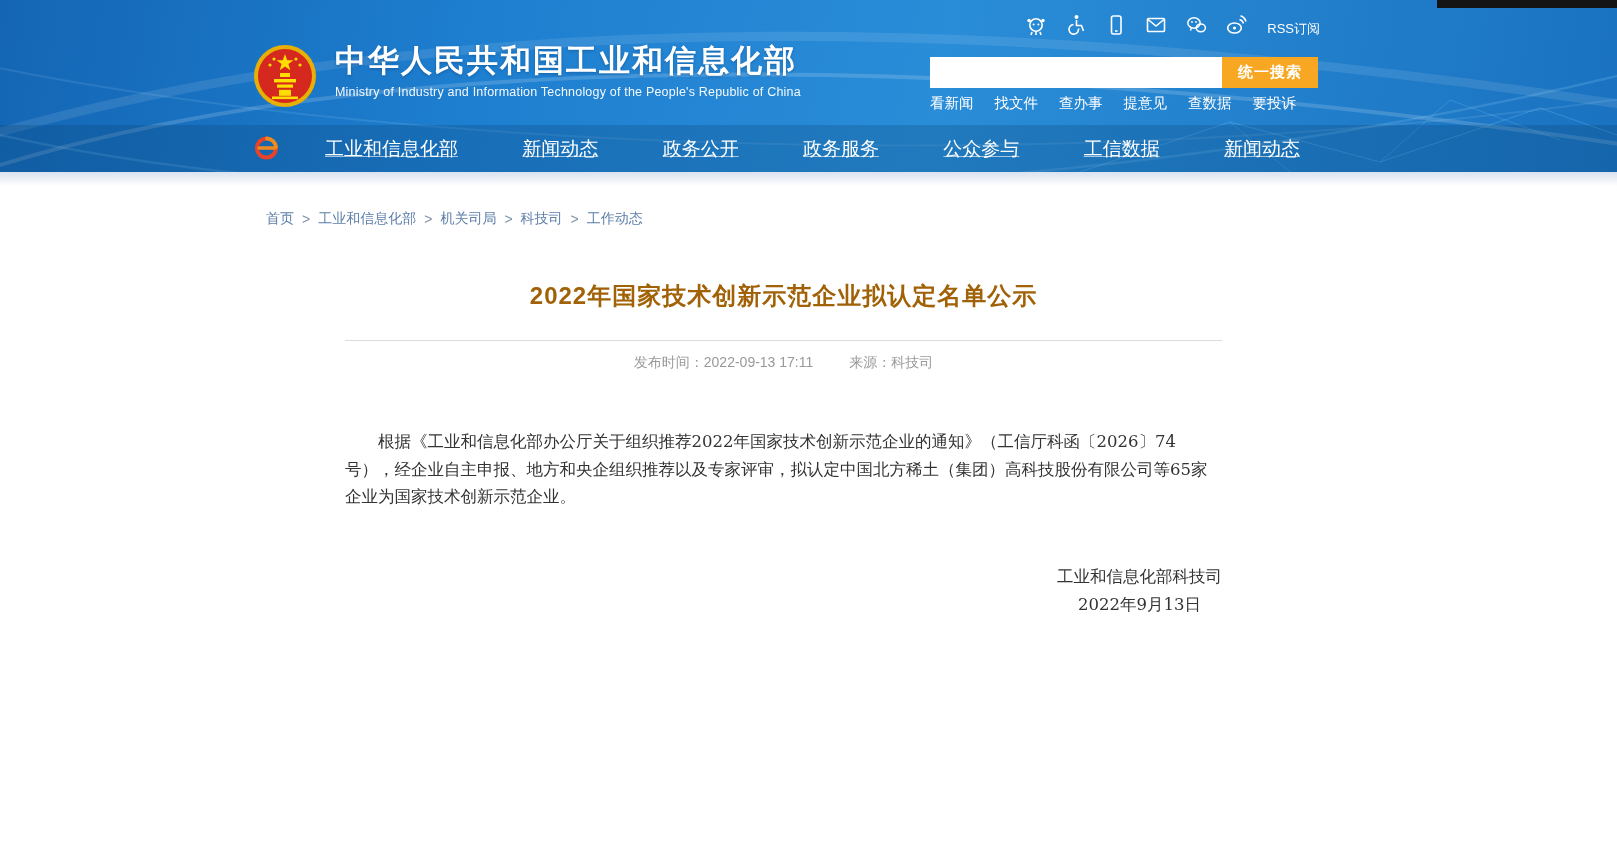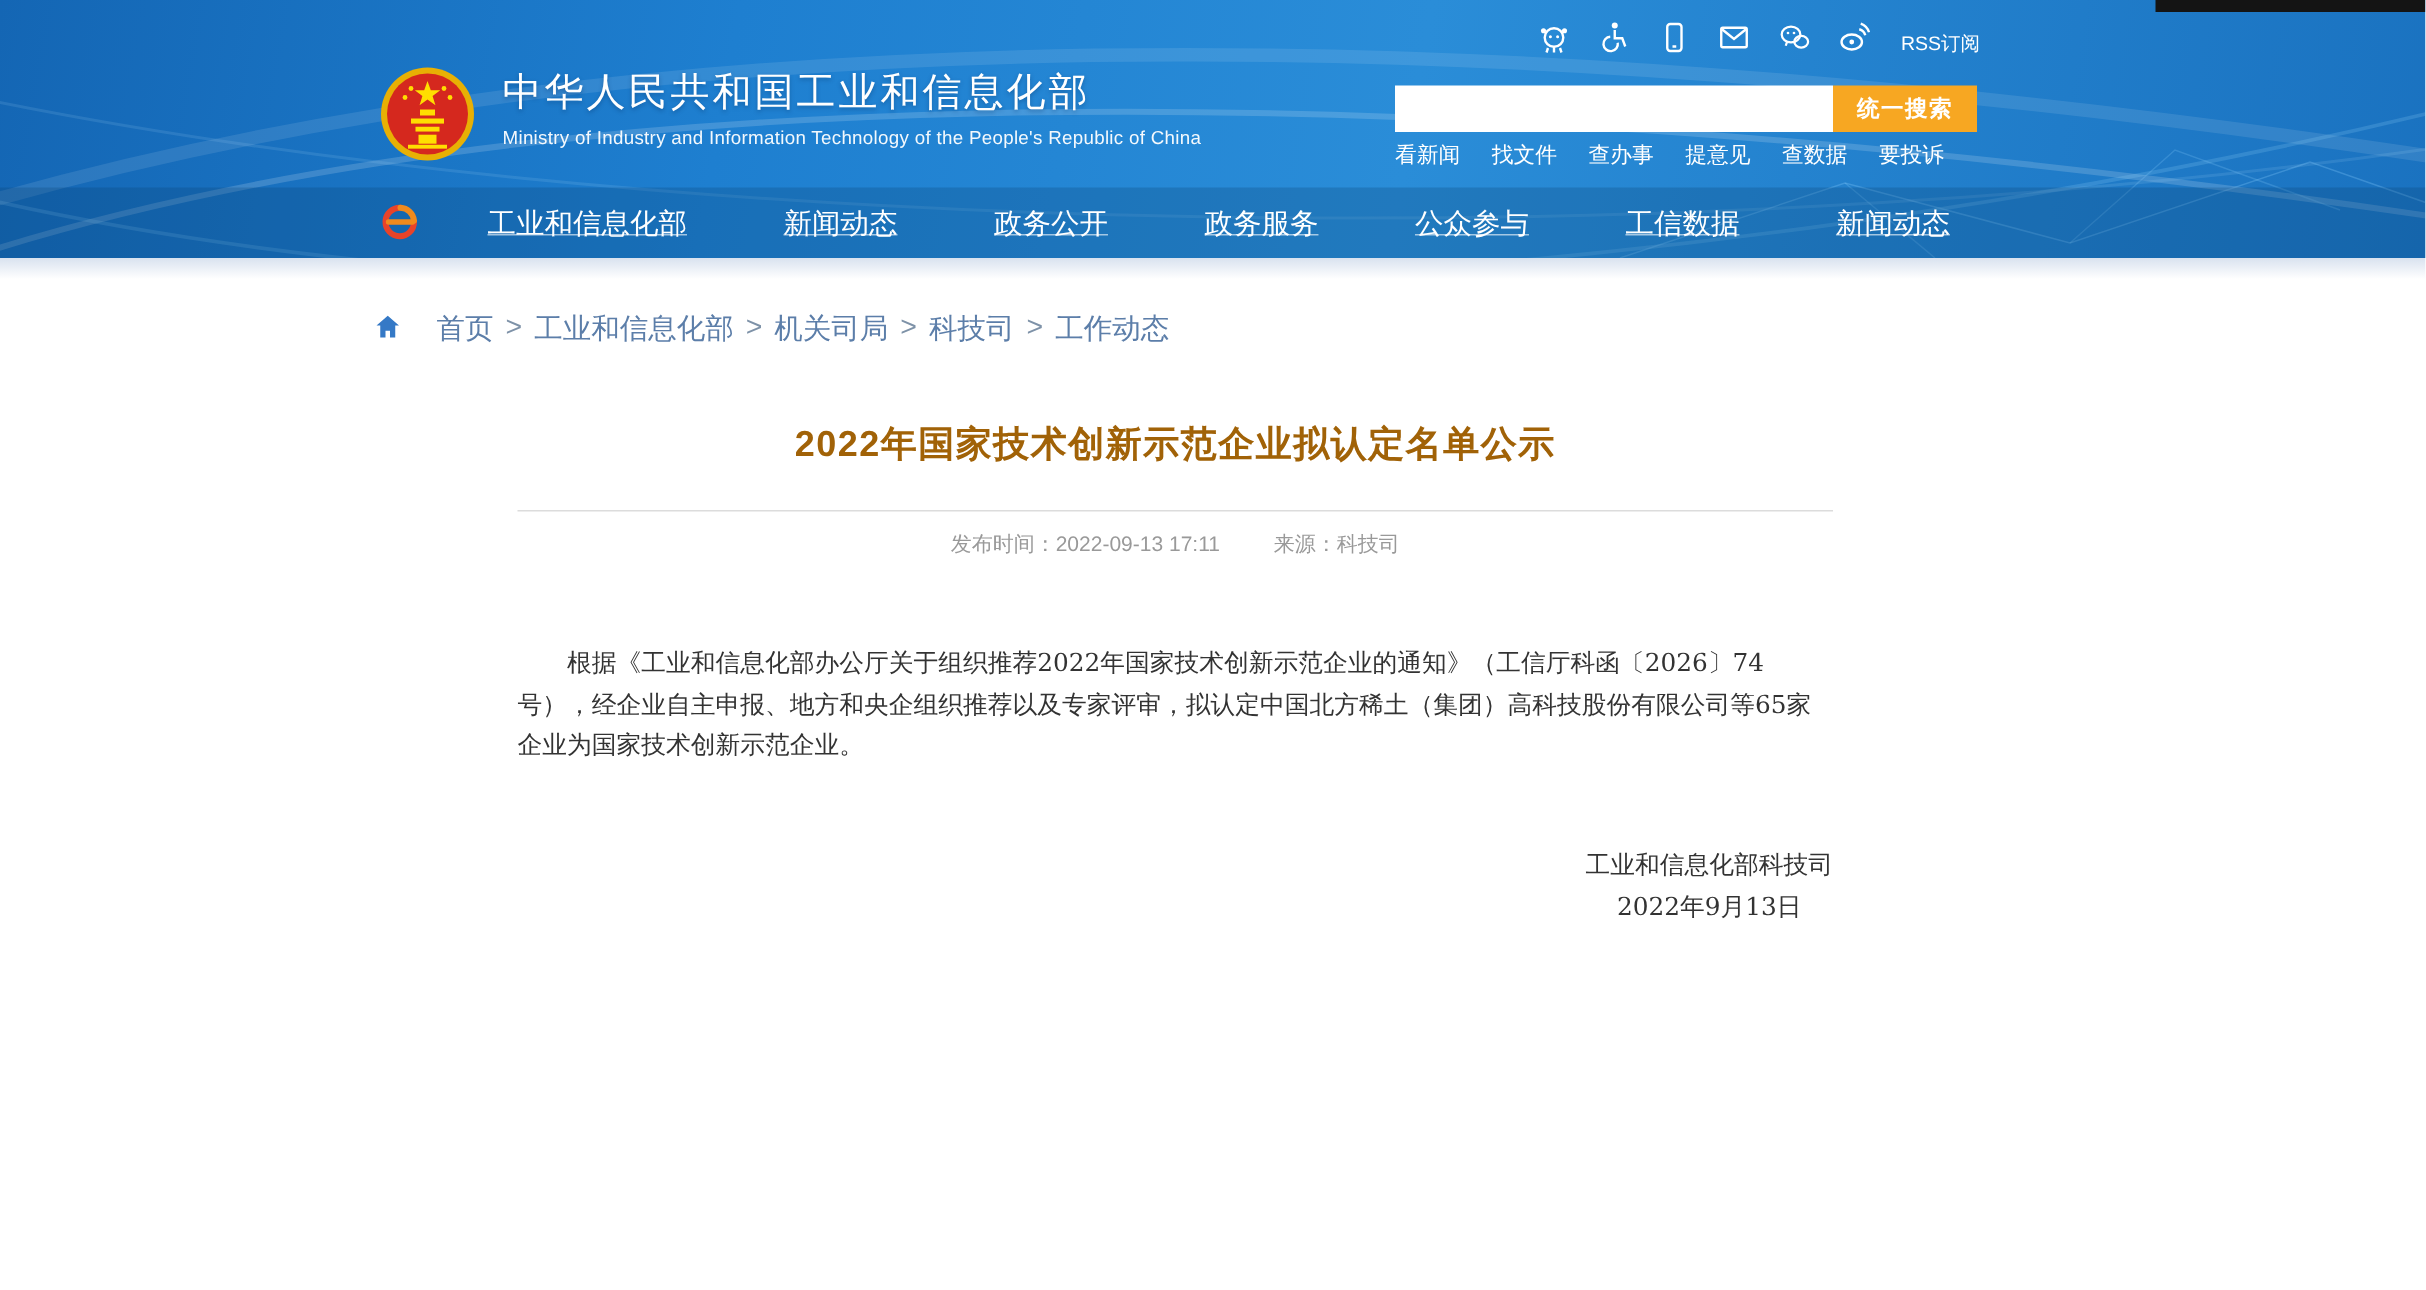--- a/index.html
+++ b/index.html
@@ -8,21 +8,21 @@
 
   
   .header { position:relative; width:1617px; height:172px;
             background:linear-gradient(100deg,#1466b4 0%,#1e7fd0 30%,#2a8dd8 58%,#1a72c0 100%);
             overflow:hidden; }
   .header svg.deco { position:absolute; left:0; top:0; pointer-events:none; }
   .win-artifact { position:absolute; top:0; right:0; width:180px; height:8px; background:#141414; }
 
   .brand { position:absolute; left:253px; top:44px; display:flex; align-items:flex-start; cursor:pointer; }
   .emblem { width:64px; height:64px; margin-right:18px; }
-  .site-title { color:#fff; font-size:26px; font-weight:normal; letter-spacing:2px;
+  .site-title { color:#fff; font-size:31px; font-weight:bold; letter-spacing:2px;
                 line-height:34px; text-shadow:0 1px 3px rgba(0,40,90,.35); }
   .site-sub { color:rgba(255,255,255,.95); font-size:12.5px; margin-top:7px; letter-spacing:.2px; }
 
   .utility-row { position:absolute; top:12px; right:297px; display:flex; align-items:flex-end; gap:14px; }
   .u-icon { width:26px; height:26px; display:inline-flex; align-items:center; justify-content:center; cursor:pointer; }
   .u-icon svg { width:24px; height:24px; }
   .rss { color:#fff; font-size:13px; text-decoration:none; margin-left:4px; cursor:pointer; }
 
   .search-row { position:absolute; top:57px; left:930px; display:flex; }
   .search-input { width:292px; height:31px; border:none; outline:none; padding:0 10px; font-size:14px; background:#fff; }
@@ -36,21 +36,21 @@
             background:rgba(9,62,110,.25); }
   .nav-logo { position:absolute; left:253px; top:9px; width:28px; height:28px; }
   .nav-list { position:absolute; left:325px; top:0; width:975px; height:47px;
               display:flex; justify-content:space-between; align-items:center; }
   .nav-list a { color:#fff; font-size:19px; text-decoration:underline;
                 text-decoration-color:rgba(255,255,255,.6); cursor:pointer; white-space:nowrap; }
 
   .header-fade { width:1617px; height:14px; background:linear-gradient(#d9e2ef,#ffffff); }
 
   
-  .breadcrumb { margin:24px 0 0 250px; display:flex; font-size:19px; color:#5c7ea9; height:18px; }
+  .breadcrumb { margin:24px 0 0 250px; display:flex; font-size:14px; color:#5c7ea9; height:18px;flex-direction:column; }
   .home-ic { width:17px; height:16px; margin-right:8px; }
   .bc-item { display:inline-flex; align-items:center; }
   .bc-sep { font-style:normal; color:#7e92a8; margin:0 8px; }
   .bc-link { color:#5c7ea9; text-decoration:none; cursor:pointer; }
 
   
   .main { width:877px; margin:52px 0 0 345px; }
   .art-title { text-align:center; font-size:24px; font-weight:bold; color:#a16207; letter-spacing:1px; }
   .title-rule { border:none; border-top:1px solid #dcdcdc; margin-top:28px; }
   .meta { text-align:center; margin-top:13px; color:#999; font-size:14px; }

